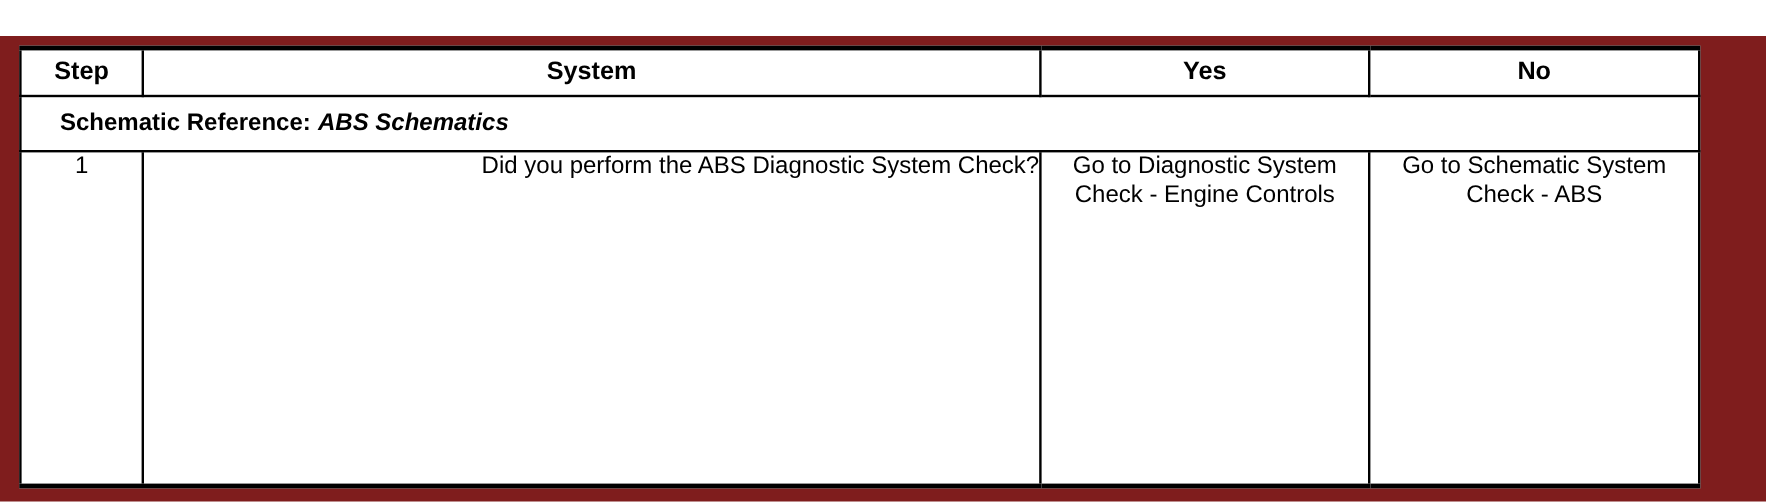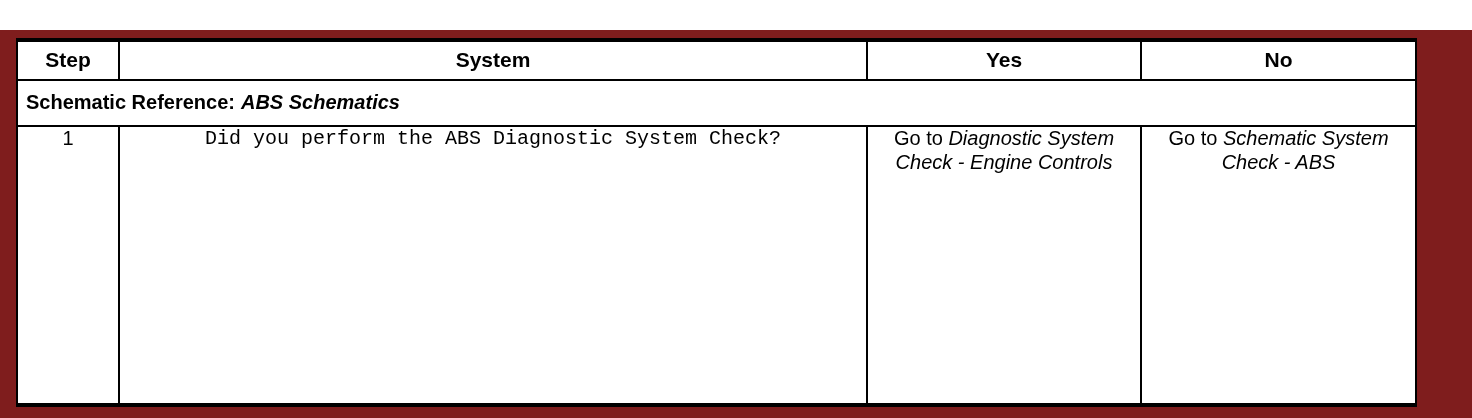--- a/index.html
+++ b/index.html
@@ -70,21 +70,21 @@
     vertical-align: middle;
     font-weight: bold;
     font-size: 21px;
     padding: 4px 2px;
   }
 
   
   .schem-row td {
     height: 38px;
     vertical-align: middle;
-    padding: 3px 0 3px 8px;
+    padding: 3px 0 3px 32px;
     font-size: 20px;
   }
   .schem-label {
     font-weight: bold;
   }
   .schem-value {
     font-weight: bold;
     font-style: italic;
     padding-left: 6px;
   }
@@ -94,45 +94,43 @@
     height: 276px;
   }
 
   .cell-step {
     text-align: center;
     vertical-align: middle;
     font-size: 20px;
   }
 
   .cell-action {
-    text-align: center;
+    text-align: right;
     vertical-align: top;
     padding: 10px 8px 8px 14px;
     font-size: 21px;
-    font-family: Liberation Mono, monospace;
   }
 
   .cell-yes {
     text-align: center;
     vertical-align: top;
     padding: 10px 10px 8px 10px;
     font-size: 21px;
     line-height: 1.30;
   }
 
   .cell-no {
     text-align: center;
     vertical-align: bottom;
     padding: 8px 8px 48px 8px;
     font-size: 21px;
     line-height: 1.30;
   }
 
   .ital {
-    font-style: italic;
   }
 </style>
 </head>
 <body>
 
 <div id="page">
 
   <table class="diag-table">
     <colgroup>
       <col class="c-step">

